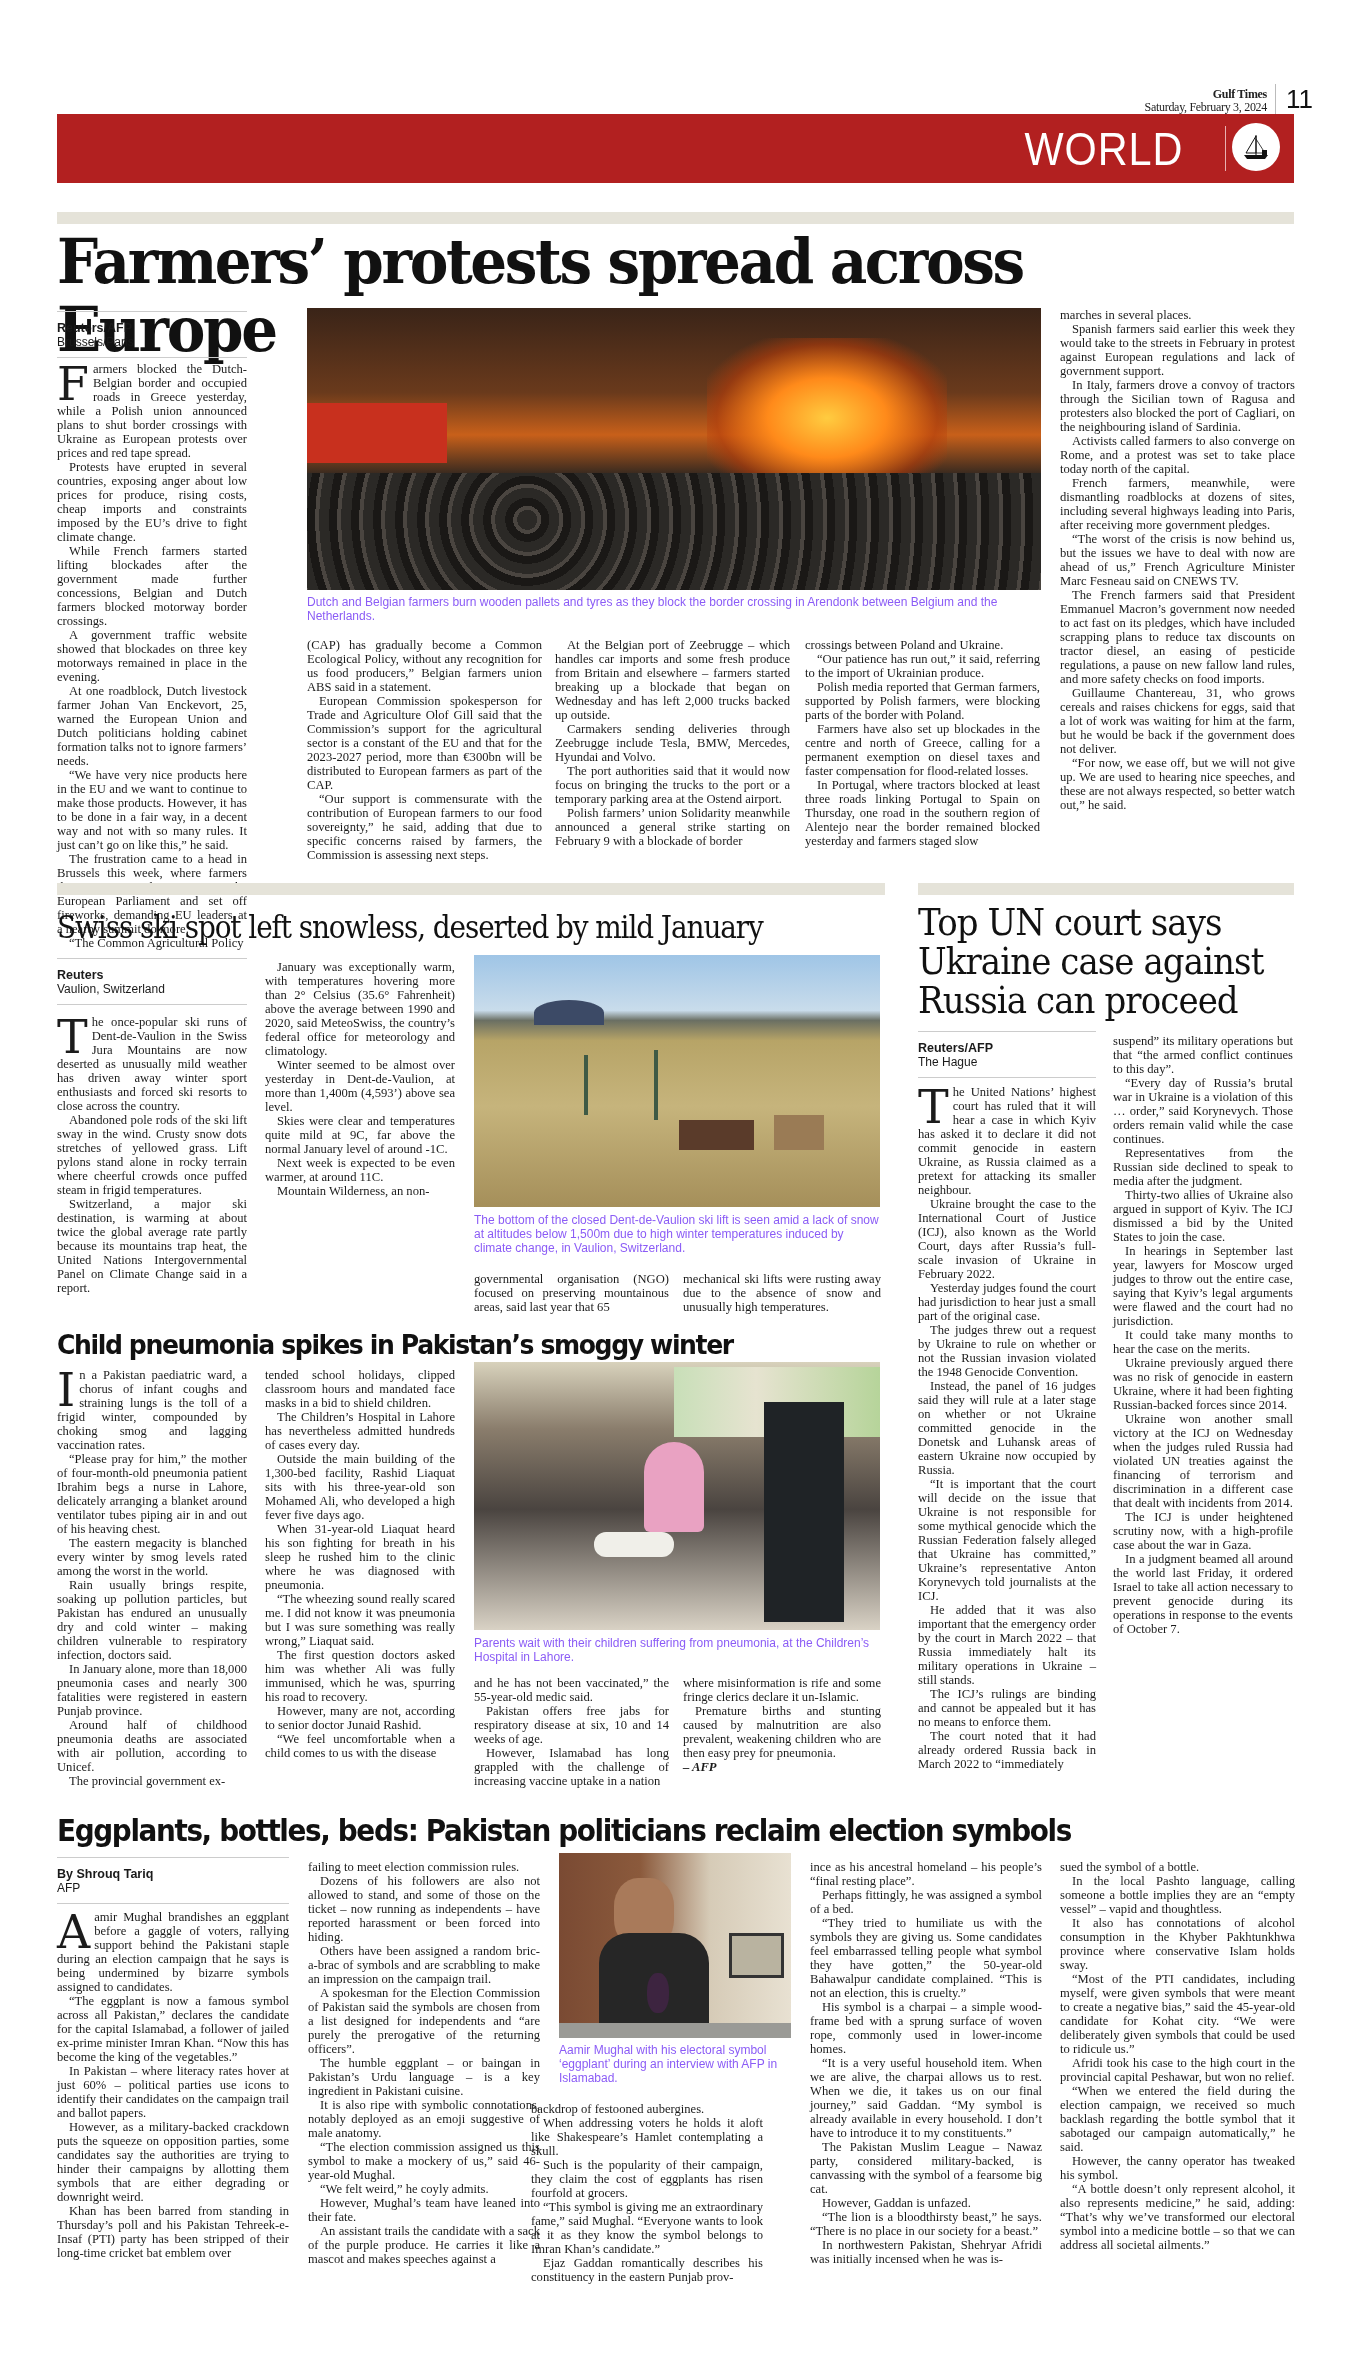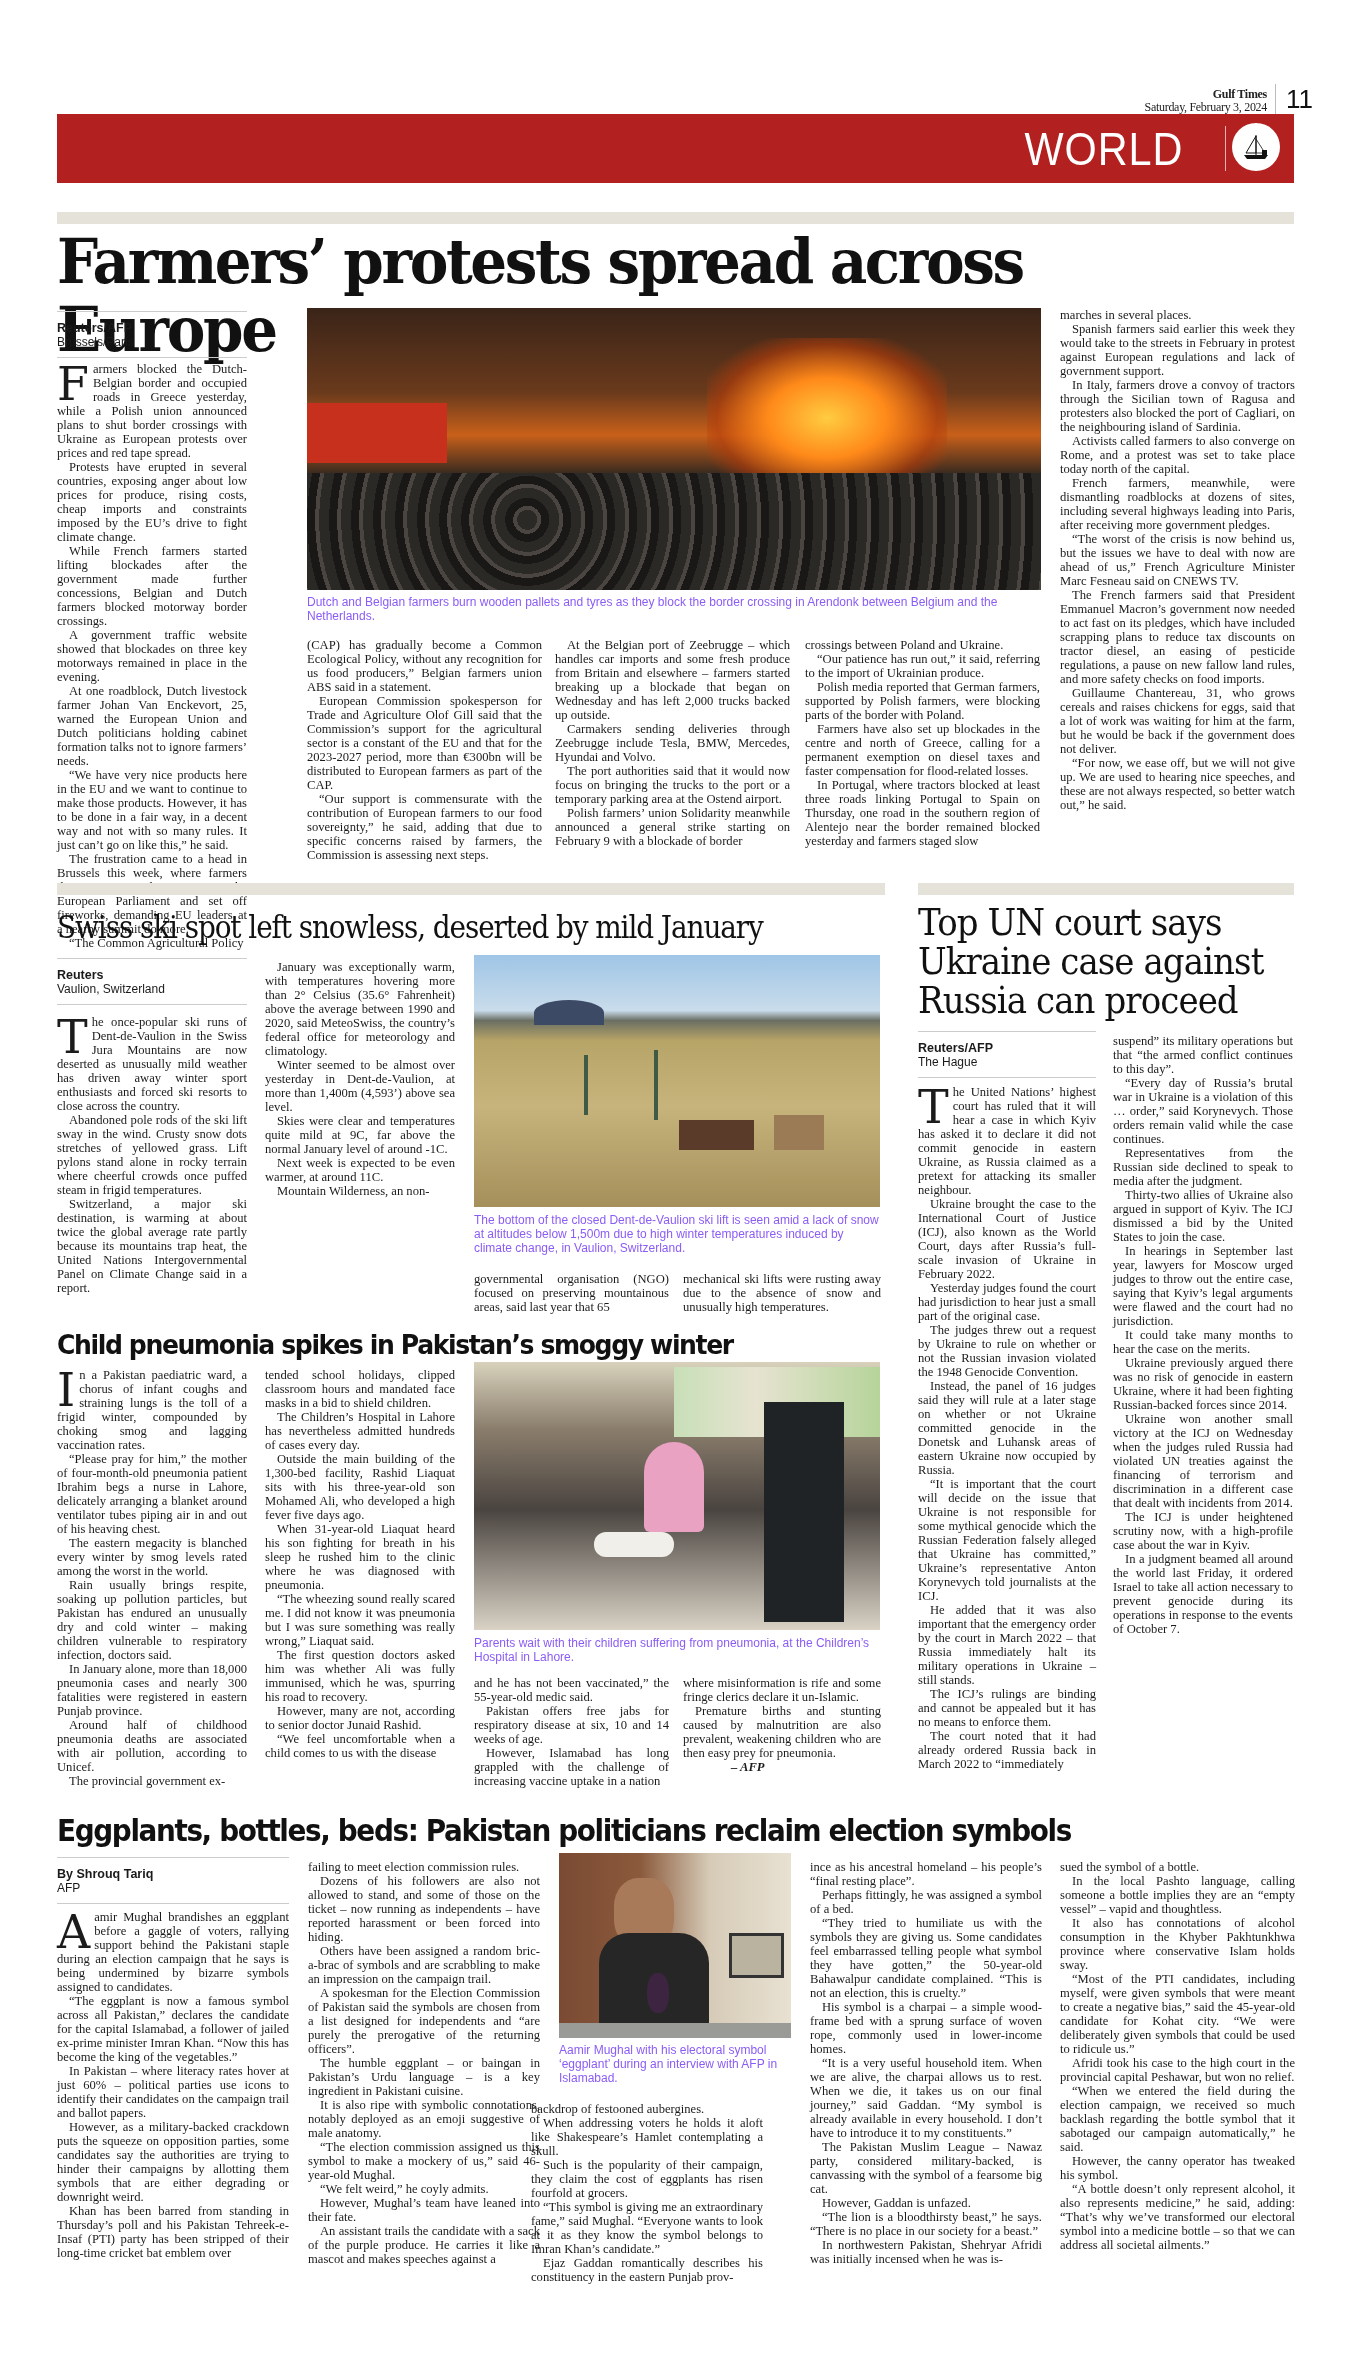--- a/index.html
+++ b/index.html
@@ -162,21 +162,21 @@
   </div>
 <div class="abs col" style="left:1113px;top:1034px;width:180px" id="a3c2">
     <p class="noind">suspend” its military operations but that “the armed conflict continues to this day”.</p>
     <p>“Every day of Russia’s brutal war in Ukraine is a violation of this … order,” said Korynevych. Those orders remain valid while the case continues.</p>
     <p>Representatives from the Russian side declined to speak to media after the judgment.</p>
     <p>Thirty-two allies of Ukraine also argued in support of Kyiv. The ICJ dismissed a bid by the United States to join the case.</p>
     <p>In hearings in September last year, lawyers for Moscow urged judges to throw out the entire case, saying that Kyiv’s legal arguments were flawed and the court had no jurisdiction.</p>
     <p>It could take many months to hear the case on the merits.</p>
     <p>Ukraine previously argued there was no risk of genocide in eastern Ukraine, where it had been fighting Russian-backed forces since 2014.</p>
     <p>Ukraine won another small victory at the ICJ on Wednesday when the judges ruled Russia had violated UN treaties against the financing of terrorism and discrimination in a different case that dealt with incidents from 2014.</p>
-    <p>The ICJ is under heightened scrutiny now, with a high-profile case about the war in Kyiv.</p>
+    <p>The ICJ is under heightened scrutiny now, with a high-profile case about the war in Gaza.</p>
     <p>In a judgment beamed all around the world last Friday, it ordered Israel to take all action necessary to prevent genocide during its operations in response to the events of October 7.</p>
   </div>
 
 <h2 class="abs h3" style="left:57px;top:1328px;width:840px;font-size:27px;line-height:34px;transform:scaleX(0.93);transform-origin:left">Child pneumonia spikes in Pakistan’s smoggy winter</h2>
 <div class="abs col" style="left:57px;top:1368px;width:190px" id="a4c1">
     <p class="noind"><span class="dropcap">I</span>n a Pakistan paediatric ward, a chorus of infant coughs and straining lungs is the toll of a frigid winter, compounded by choking smog and lagging vaccination rates.</p>
     <p>“Please pray for him,” the mother of four-month-old pneumonia patient Ibrahim begs a nurse in Lahore, delicately arranging a blanket around ventilator tubes piping air in and out of his heaving chest.</p>
     <p>The eastern megacity is blanched every winter by smog levels rated among the worst in the world.</p>
     <p>Rain usually brings respite, soaking up pollution particles, but Pakistan has endured an unusually dry and cold winter – making children vulnerable to respiratory infection, doctors said.</p>
     <p>In January alone, more than 18,000 pneumonia cases and nearly 300 fatalities were registered in eastern Punjab province.</p>
@@ -201,21 +201,21 @@
   <div style="position:absolute;left:290px;top:40px;width:80px;height:220px;background:#1f2326"></div>
 </div>
 <div class="abs caption" style="left:474px;top:1636px;width:410px">Parents wait with their children suffering from pneumonia, at the Children’s Hospital in Lahore.</div>
 <div class="abs col" style="left:474px;top:1676px;width:195px" id="a4c3">
     <p class="noind">and he has not been vaccinated,” the 55-year-old medic said.</p>
     <p>Pakistan offers free jabs for respiratory disease at six, 10 and 14 weeks of age.</p>
     <p>However, Islamabad has long grappled with the challenge of increasing vaccine uptake in a nation</p>
   </div>
 <div class="abs col" style="left:683px;top:1676px;width:198px" id="a4c4">
     <p class="noind">where misinformation is rife and some fringe clerics declare it un-Islamic.</p>
-    <p>Premature births and stunting caused by malnutrition are also prevalent, weakening children who are then easy prey for pneumonia.<br><b style="font-style: italic; margin-left: 48px;">– AFP</b></p>
+    <p>Premature births and stunting caused by malnutrition are also prevalent, weakening children who are then easy prey for pneumonia.<br><b style="font-style: italic;">– AFP</b></p>
   </div>
 
 <h2 class="abs h3" style="left:57px;top:1812px;width:1250px;font-size:30px;line-height:38px;transform:scaleX(0.93);transform-origin:left">Eggplants, bottles, beds: Pakistan politicians reclaim election symbols</h2>
 
 <div class="abs byline" style="left:57px;top:1857px;width:232px">
   <b>By Shrouq Tariq</b>
   <span>AFP</span>
 </div>
 <div class="abs col" style="left:57px;top:1910px;width:232px" id="a5c1">
     <p class="noind"><span class="dropcap">A</span>amir Mughal brandishes an eggplant before a gaggle of voters, rallying support behind the Pakistani staple during an election campaign that he says is being undermined by bizarre symbols assigned to candidates.</p>

